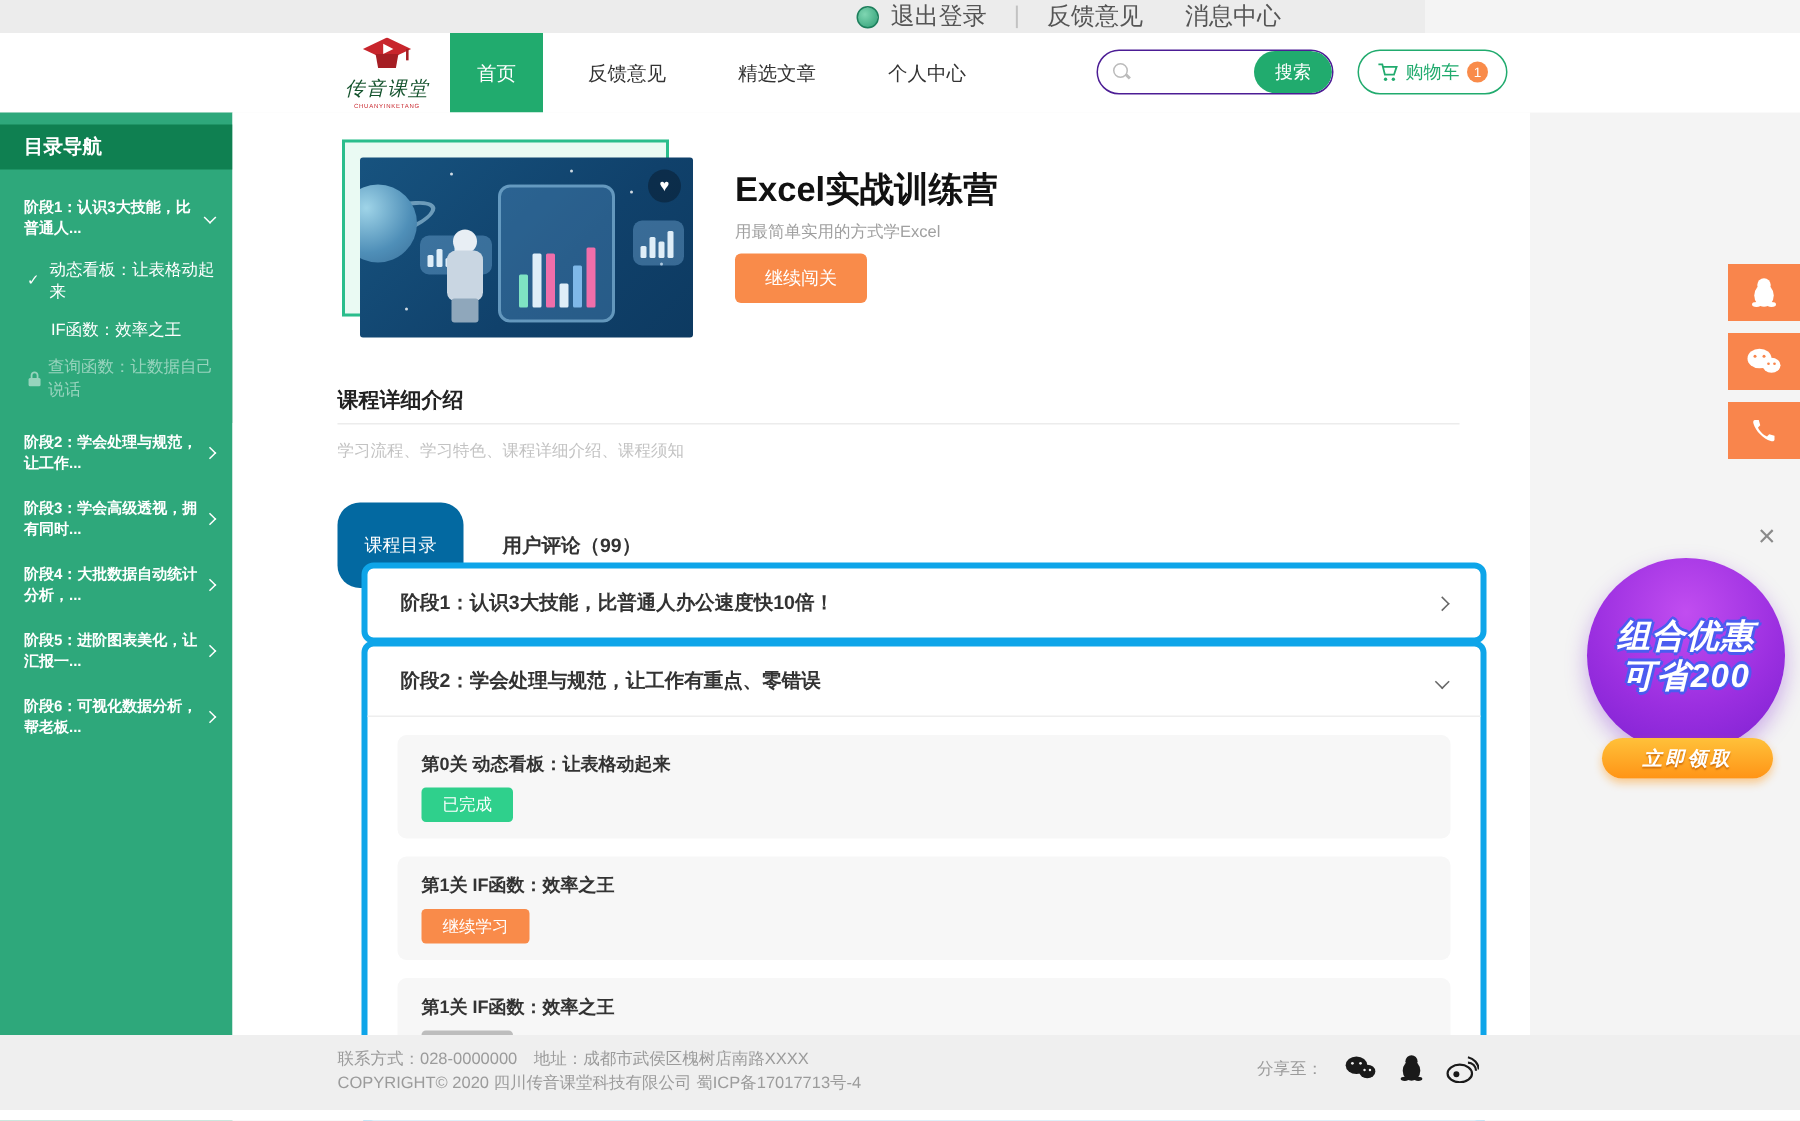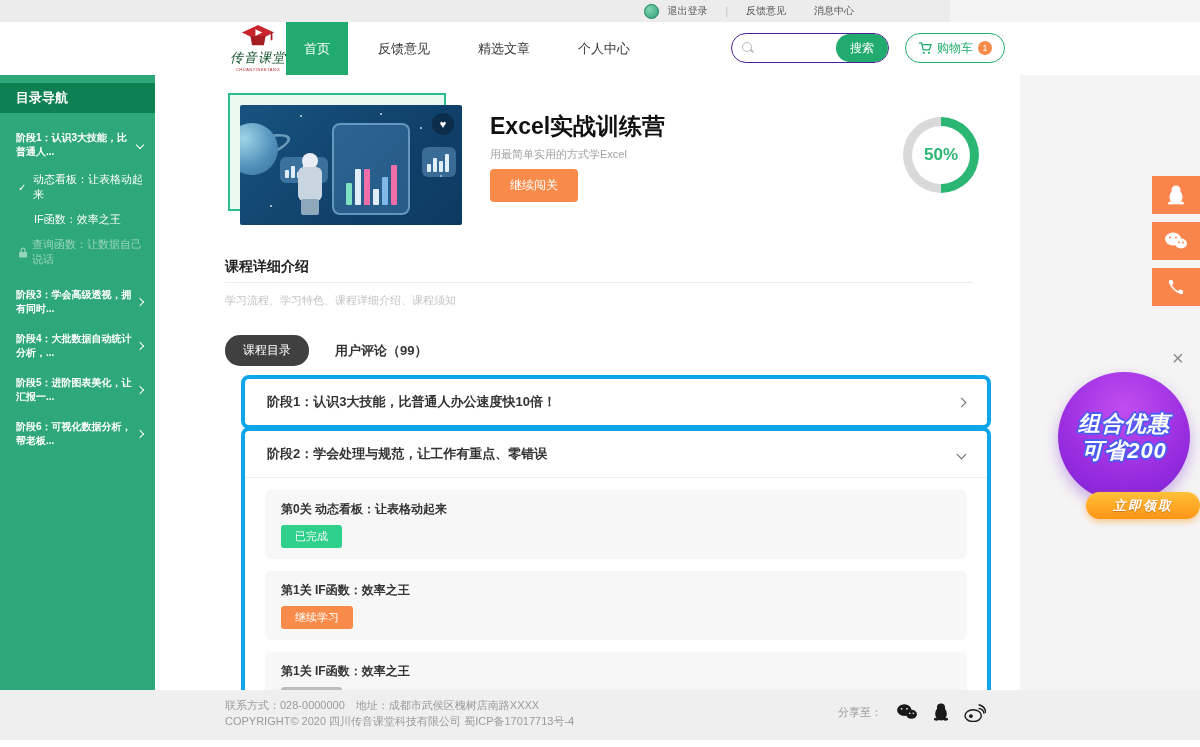--- a/index.html
+++ b/index.html
@@ -3,32 +3,32 @@
 <meta charset="utf-8">
 <style>
   * { margin:0; padding:0; box-sizing:border-box; }
   html,body { width:1200px; height:747px; }
   body { font-family:"Liberation Sans","DejaVu Sans",sans-serif; background:#f4f4f4; }
   #page { position:relative; width:1200px; height:747px; overflow:hidden; background:#f4f4f4; }
 
   
   .topbar { position:absolute; left:0; top:0; width:950px; height:22px; background:#ececec;
             display:flex; align-items:center; justify-content:flex-end; padding-right:96px;
-            font-size:10px; color:#666; }
+            font-size:16px; color:#666; }
   .topbar .avatar { width:15px; height:15px; border-radius:50%; background:radial-gradient(circle at 35% 35%, #7fd6b2, #2f9e75); border:1px solid #1d7f5c; margin-right:8px; }
   .topbar a { color:#555; text-decoration:none; cursor:pointer; }
   .topbar .sep { margin:0 18px; color:#c2c2c2; }
   .topbar .gap { margin-right:28px; }
 
   
   .header { position:absolute; left:0; top:22px; width:1200px; height:53px; background:#fff; }
   .logo { position:absolute; left:218px; top:3px; width:80px; text-align:center; }
   .logo .logo-cn { color:#14532d; font-weight:normal; font-style:italic; font-size:13px; letter-spacing:1px; margin-top:-2px; }
   .logo .logo-en { color:#c8252c; font-size:4px; letter-spacing:.5px; }
-  .nav { position:absolute; left:286px; top:0; height:53px; display:flex; align-items:stretch; font-size:13px; }
+  .nav { position:absolute; left:300px; top:0; height:53px; display:flex; align-items:stretch; font-size:13px; }
   .nav-item { display:flex; align-items:center; padding:0 18px; color:#333; cursor:pointer; }
   .nav-item.active { background:#21ab6e; color:#fff; }
   .nav-item + .nav-item { margin-left:12px; }
 
   .searchbox { position:absolute; left:731px; top:11px; width:158px; height:30px; border:1px solid #4c1d95;
                border-radius:15px; background:#fff; display:flex; overflow:hidden; }
   .searchbox .mag { position:relative; width:12px; height:12px; margin:8px 6px 0 10px; }
   .searchbox .mag::before { content:""; position:absolute; width:8px; height:8px; border:1.5px solid #bbb; border-radius:50%; }
   .searchbox .mag::after { content:""; position:absolute; left:8px; top:8px; width:4px; height:1.5px; background:#bbb; transform:rotate(45deg); }
   .searchbox input { flex:1; border:none; outline:none; font-size:12px; min-width:0; }
@@ -85,21 +85,21 @@
                    background:conic-gradient(#2bb673 0 50%, #d9d9d9 50% 100%);
                    display:flex; align-items:center; justify-content:center; }
   .progress-inner { width:58px; height:58px; border-radius:50%; background:#fff; display:flex; align-items:center;
                     justify-content:center; font-size:17px; font-weight:bold; color:#2bb673; }
 
   .detail-heading { position:absolute; left:70px; top:183px; font-size:14px; font-weight:bold; color:#222; }
   .detail-rule { position:absolute; left:70px; top:207px; width:748px; height:1px; background:#ececec; }
   .detail-summary { position:absolute; left:70px; top:218px; font-size:11px; color:#c3c3c3; }
 
   .tabs { position:absolute; left:70px; top:260px; display:flex; align-items:center; }
-  .tab-pill { background:#404040; color:#fff; font-size:12px; padding:7px 18px; border-radius:15px; cursor:pointer; }
+  .tab-pill { background:#0369a1; color:#fff; font-size:12px; padding:20px 18px; border-radius:15px; cursor:pointer; }
   .tab-plain { margin-left:26px; font-size:13px; font-weight:bold; color:#333; cursor:pointer; }
 
   .acc { position:absolute; left:86px; width:750px; background:#fff; border:4px solid #0ea5e9; border-radius:8px;
          box-shadow:0 1px 2px rgba(0,0,0,.02); }
   .acc-head { height:46px; display:flex; align-items:center; justify-content:space-between; padding:0 22px;
               font-size:13px; font-weight:bold; color:#333; cursor:pointer; }
   .acc-head .gchev-r { width:7px; height:7px; border-right:1.5px solid #666; border-top:1.5px solid #666; transform:rotate(45deg); }
   .acc-head .gchev-d { width:7px; height:7px; border-right:1.5px solid #666; border-bottom:1.5px solid #666; transform:rotate(45deg); }
   .acc1 { top:300px; }
   .acc2 { top:352px; padding-bottom:14px; }
@@ -118,21 +118,21 @@
   .promo-circle { position:absolute; left:1058px; top:372px; width:132px; height:130px; border-radius:50%;
                   background:radial-gradient(circle at 50% 28%, #c14df0 0%, #9b2fe0 55%, #7a1fd0 100%);
                   box-shadow:0 6px 14px rgba(122,31,208,.35); display:flex; flex-direction:column;
                   align-items:center; justify-content:center; cursor:pointer; }
   .promo-line { color:#fff; font-weight:bold; font-style:italic; font-size:22px; letter-spacing:1px; line-height:1.25;
                 text-shadow:-2px 0 0 #4b5cf0, 2px 0 0 #4b5cf0, 0 -2px 0 #4b5cf0, 0 2px 0 #4b5cf0,
                             -1px -1px 0 #4b5cf0, 1px 1px 0 #4b5cf0, 1px -1px 0 #4b5cf0, -1px 1px 0 #4b5cf0; }
   .promo-btn { position:absolute; left:1068px; top:492px; width:114px; height:27px; border:none; border-radius:14px;
                background:linear-gradient(#ffc13a,#ff9416); color:#fff; font-size:13px; font-weight:bold;
                font-style:italic; letter-spacing:2px; cursor:pointer; box-shadow:0 3px 6px rgba(255,150,20,.45);
-               text-shadow:0 1px 1px rgba(190,90,0,.7);margin-left:18px; }
+               text-shadow:0 1px 1px rgba(190,90,0,.7); }
 
   
   .footer { position:absolute; left:0; top:690px; width:1200px; height:50px; background:#efefef; font-size:11px; color:#9b9b9b; }
   .footer .f-line1 { position:absolute; left:225px; top:8px; }
   .footer .f-line2 { position:absolute; left:225px; top:24px; }
   .footer .share { position:absolute; left:838px; top:12px; display:flex; align-items:center; gap:14px; }
   .bottom-strip { position:absolute; left:0; top:740px; width:1200px; height:7px; background:#fff; }
 </style>
 </head>
 <body>
@@ -195,20 +195,24 @@
       <span>IF函数：效率之王</span>
     </div>
     <div class="side-lesson locked">
       <svg class="ck" width="10" height="11" viewBox="0 0 10 11">
         <rect x="1" y="5" width="8" height="5.5" rx="1" fill="rgba(255,255,255,.5)"></rect>
         <path d="M3 5 V3.2 a2 2 0 0 1 4 0 V5" fill="none" stroke="rgba(255,255,255,.5)" stroke-width="1.2"></path>
       </svg>
       <span>查询函数：让数据自己说话</span>
     </div>
     <div style="height:8px"></div>
+    <div class="side-stage">
+      <span>阶段2：学会处理与规范，让工作...</span>
+      <span class="chev-r"></span>
+    </div>
     <div class="side-stage">
       <span>阶段3：学会高级透视，拥有同时...</span>
       <span class="chev-r"></span>
     </div>
     <div class="side-stage">
       <span>阶段4：大批数据自动统计分析，...</span>
       <span class="chev-r"></span>
     </div>
     <div class="side-stage">
       <span>阶段5：进阶图表美化，让汇报一...</span>
@@ -255,23 +259,20 @@
       <div class="astro-head"></div>
       <div class="astro-body"></div>
       <div class="astro-legs"></div>
       <div class="heart-btn">♥</div>
     </div>
 
     <div class="course-title">Excel实战训练营</div>
     <div class="course-sub">用最简单实用的方式学Excel</div>
     <button class="continue-btn">继续闯关</button>
 
-    <div class="progress-ring">
-      <div class="progress-inner">50%</div>
-    </div>
 
     <div class="detail-heading">课程详细介绍</div>
     <div class="detail-rule"></div>
     <div class="detail-summary">学习流程、学习特色、课程详细介绍、课程须知</div>
 
     <div class="tabs">
       <div class="tab-pill">课程目录</div>
       <div class="tab-plain">用户评论（99）</div>
     </div>
 

